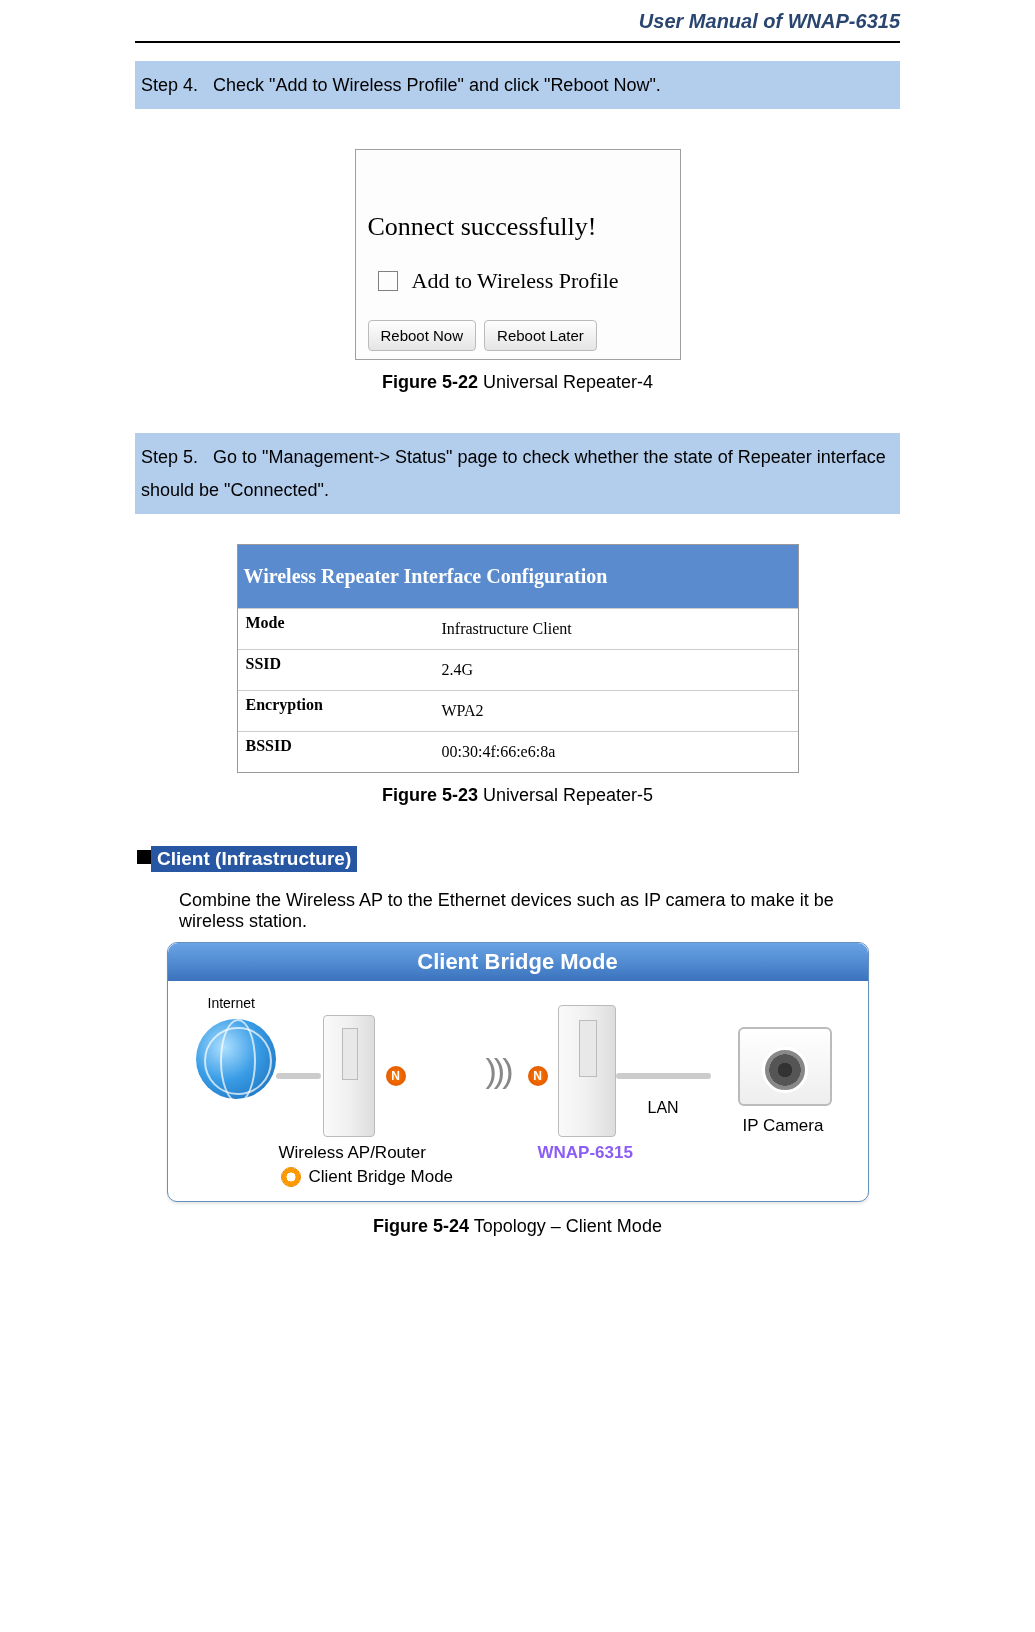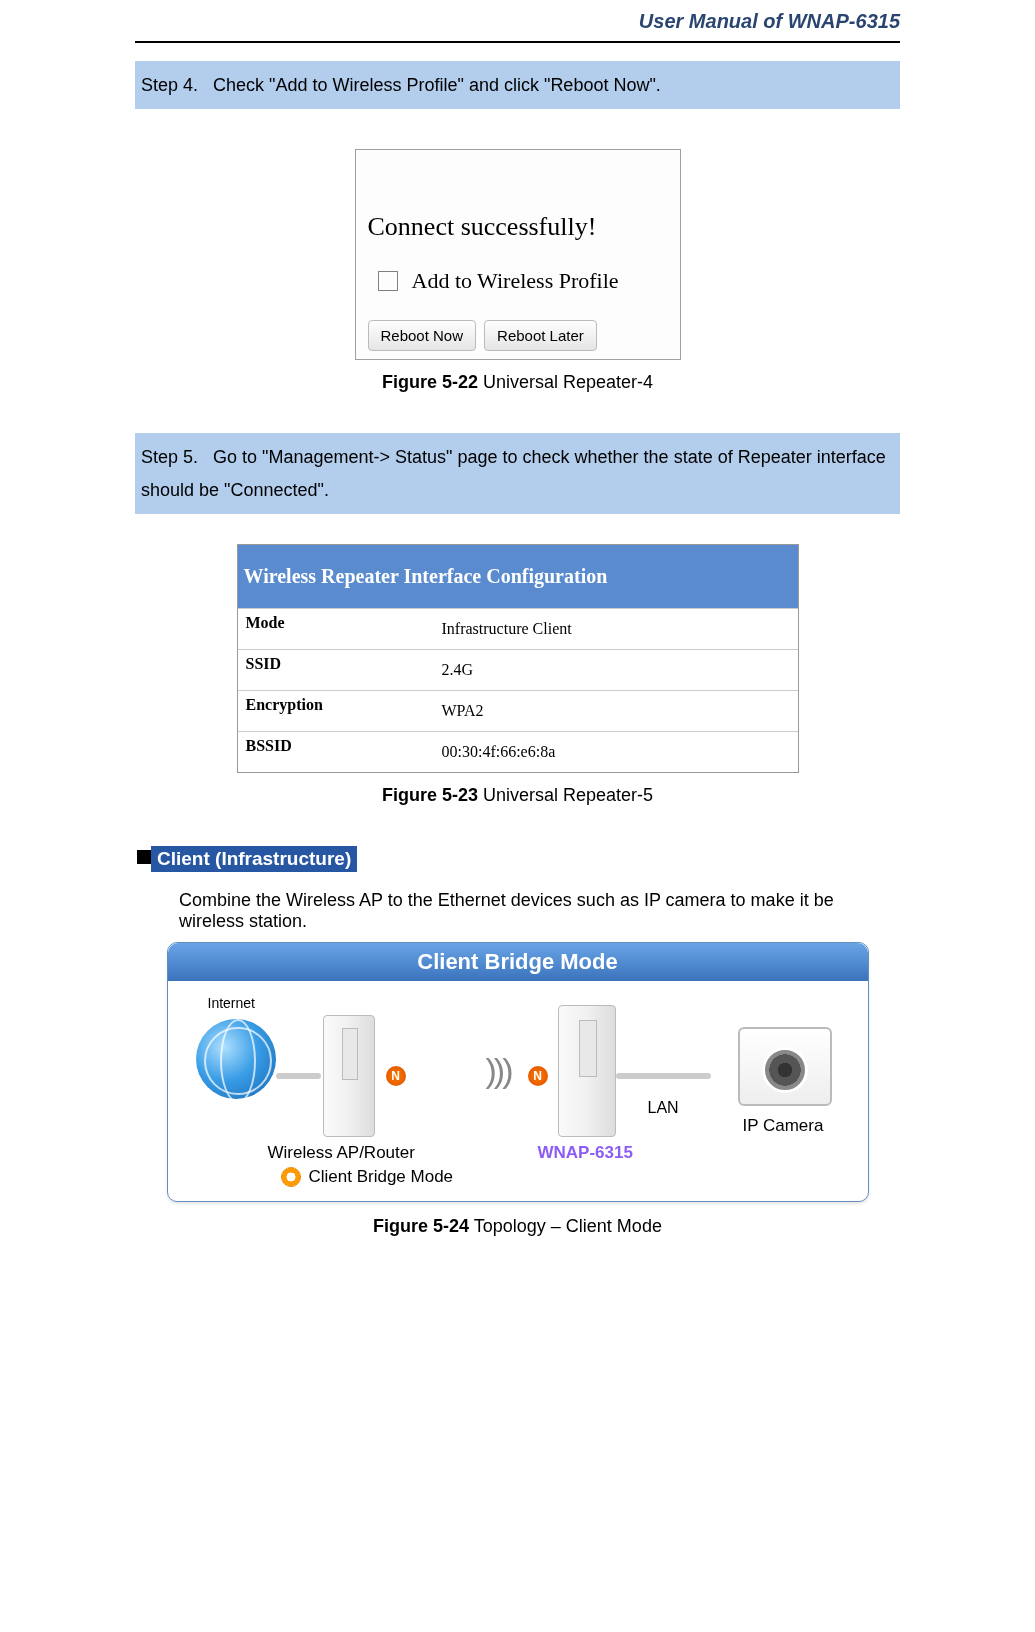--- a/index.html
+++ b/index.html
@@ -230,21 +230,21 @@
     position: absolute;
     left: 370px;
     top: 162px;
     color: #8b5cf6;
     font-weight: bold;
     font-family: "Trebuchet MS", Arial, sans-serif;
     font-size: 17px;
   }
   .ap-label {
     position: absolute;
-    left: 100px;
+    left: 111px;
     top: 162px;
     font-size: 17px;
   }
   .bridge-label {
     position: absolute;
     left: 113px;
     top: 186px;
     font-size: 17px;
     display: flex;
     align-items: center;

